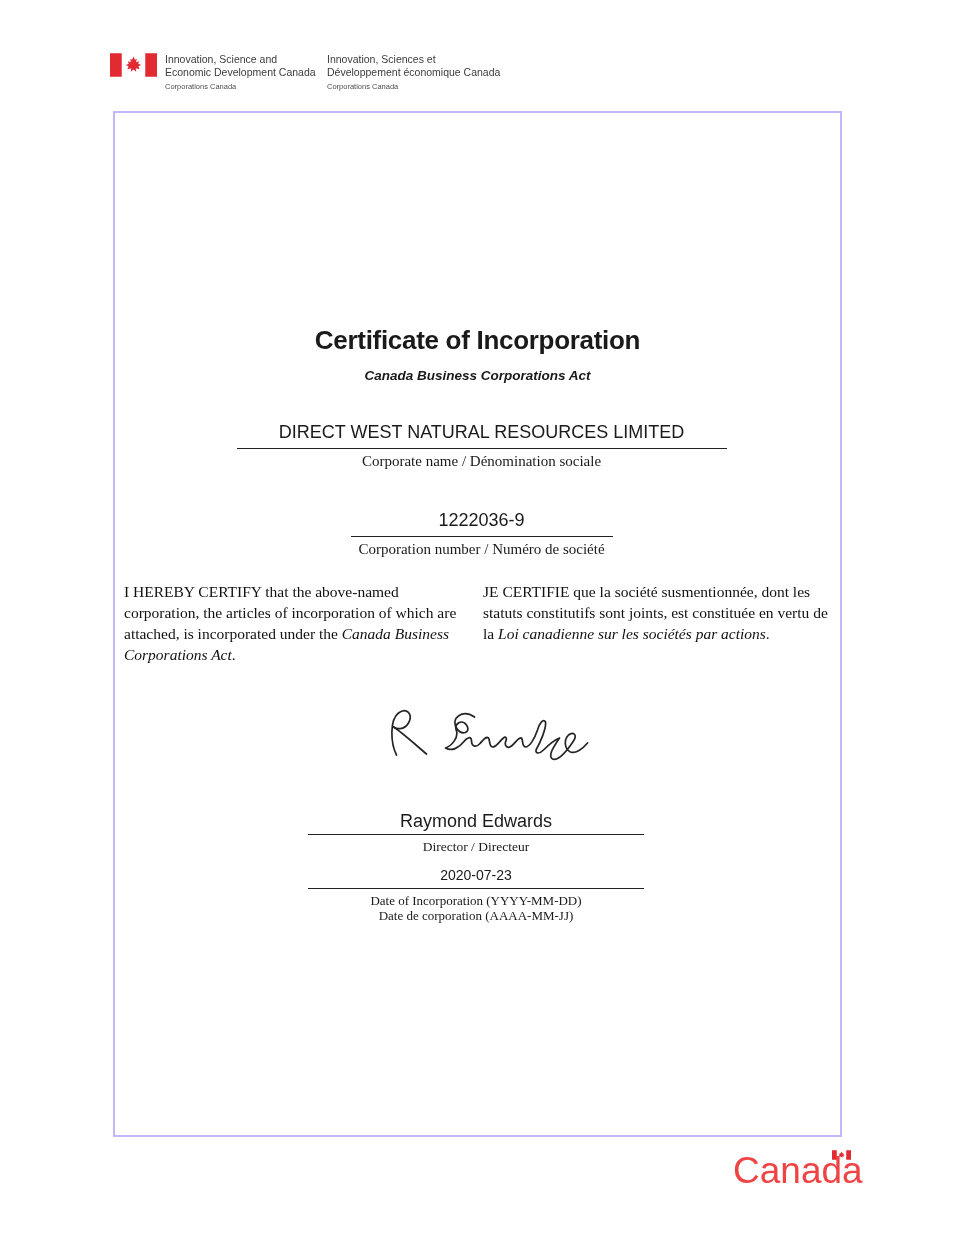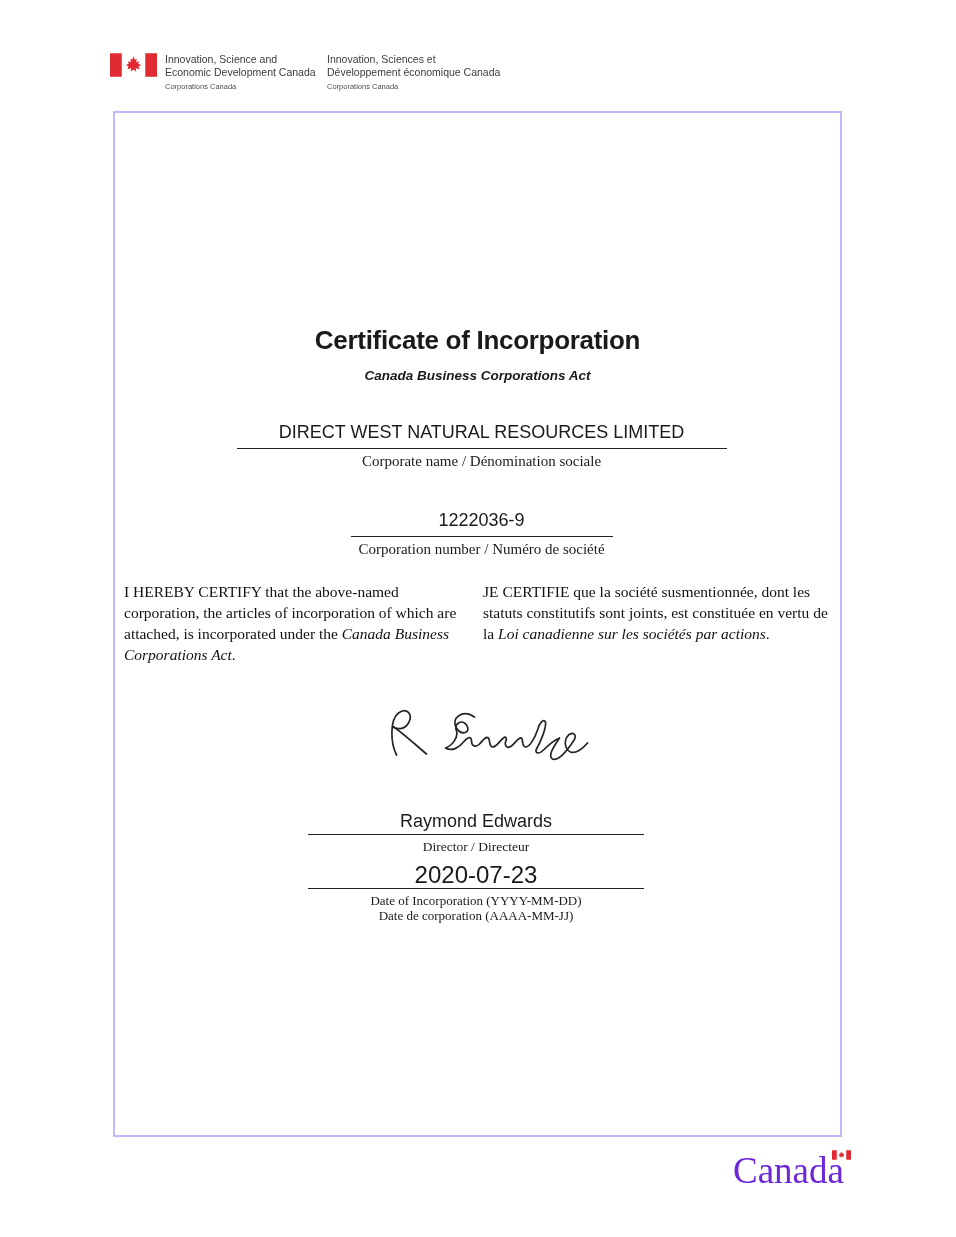--- a/index.html
+++ b/index.html
@@ -52,30 +52,30 @@
   }
   .body-en { left:9px;   width:351px; }
   .body-fr { left:368px; width:353px; }
 
   .signature-svg { position:absolute; left:263px; top:590px; width:218px; height:60px; }
 
   .sig-block { position:absolute; left:193px; top:660px; width:336px; text-align:center;margin-top:37px; }
   .sig-block .rule { width:336px; margin-top:2px; }
   .sig-name { font-size:18px; line-height:22px; }
   .sig-label { margin-top:3px; font-size:13.5px; line-height:17px; font-family:"Liberation Serif", serif; }
-  .sig-date { margin-top:9px; font-size:24px; line-height:22px; }
+  .sig-date { margin-top:9px; font-size:14px; line-height:22px; }
   .date-label {
     font-size:13px; line-height:15px; font-family:"Liberation Serif", serif;
   }
   .date-labels { margin-top:4px; }
 
   
   .wordmark { position:absolute; left:733px; top:1151px; width:130px; height:46px; }
   .wordmark-text {
-    font-family:Liberation Serif, serif; font-size:37px; line-height:40px; color:#6d28d9;
+    font-family:Liberation Sans, sans-serif; font-size:37px; line-height:40px; color:#ef4444;
   }
   .wordmark-flag { position:absolute; left:99px; top:-1px; width:19px; height:10px; }
 </style>
 </head>
 <body>
 
 <div class="page">
 
   <header class="gov-header">
     <svg class="flag-icon" viewBox="0 0 1000 500" aria-hidden="true">

